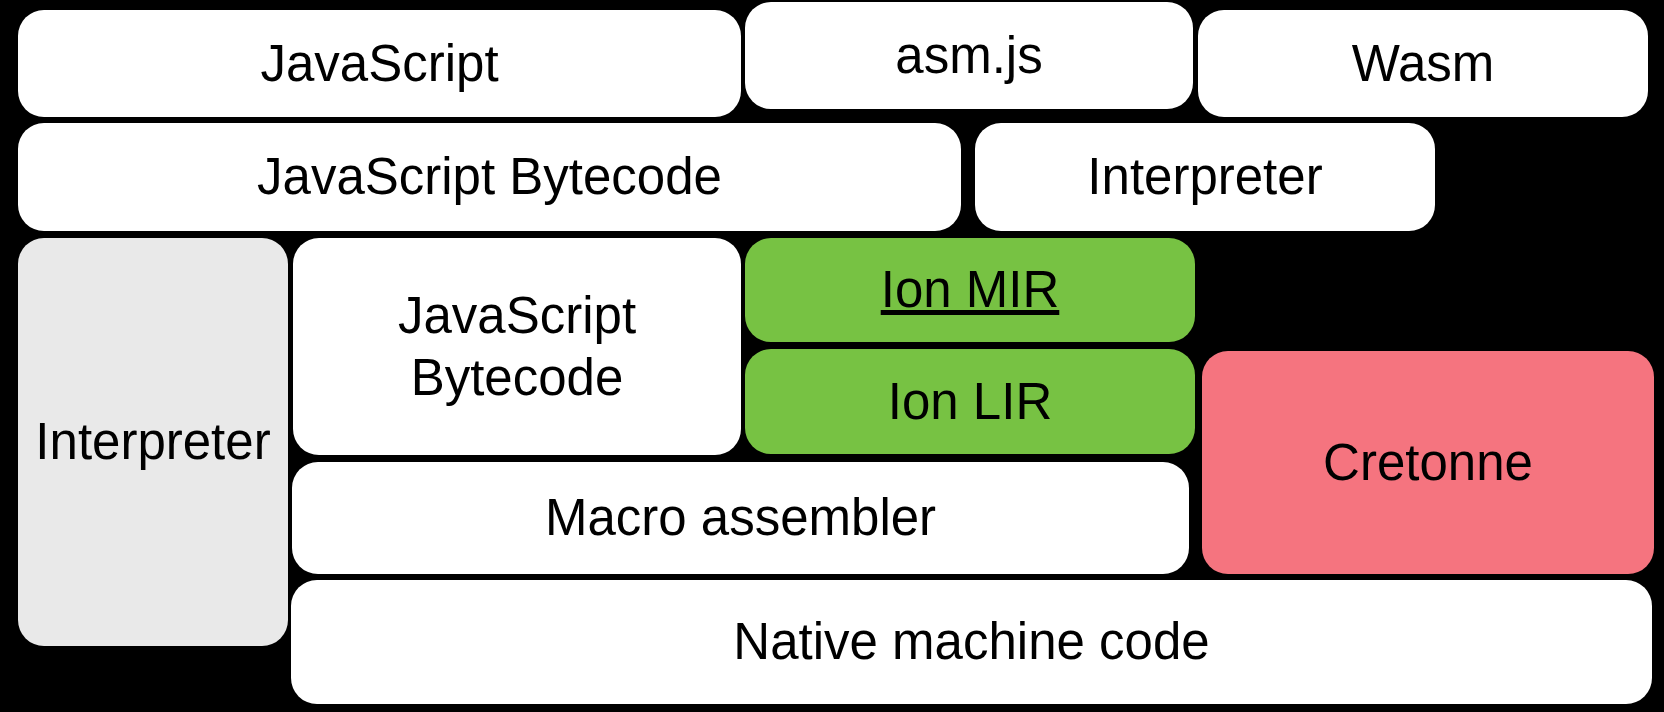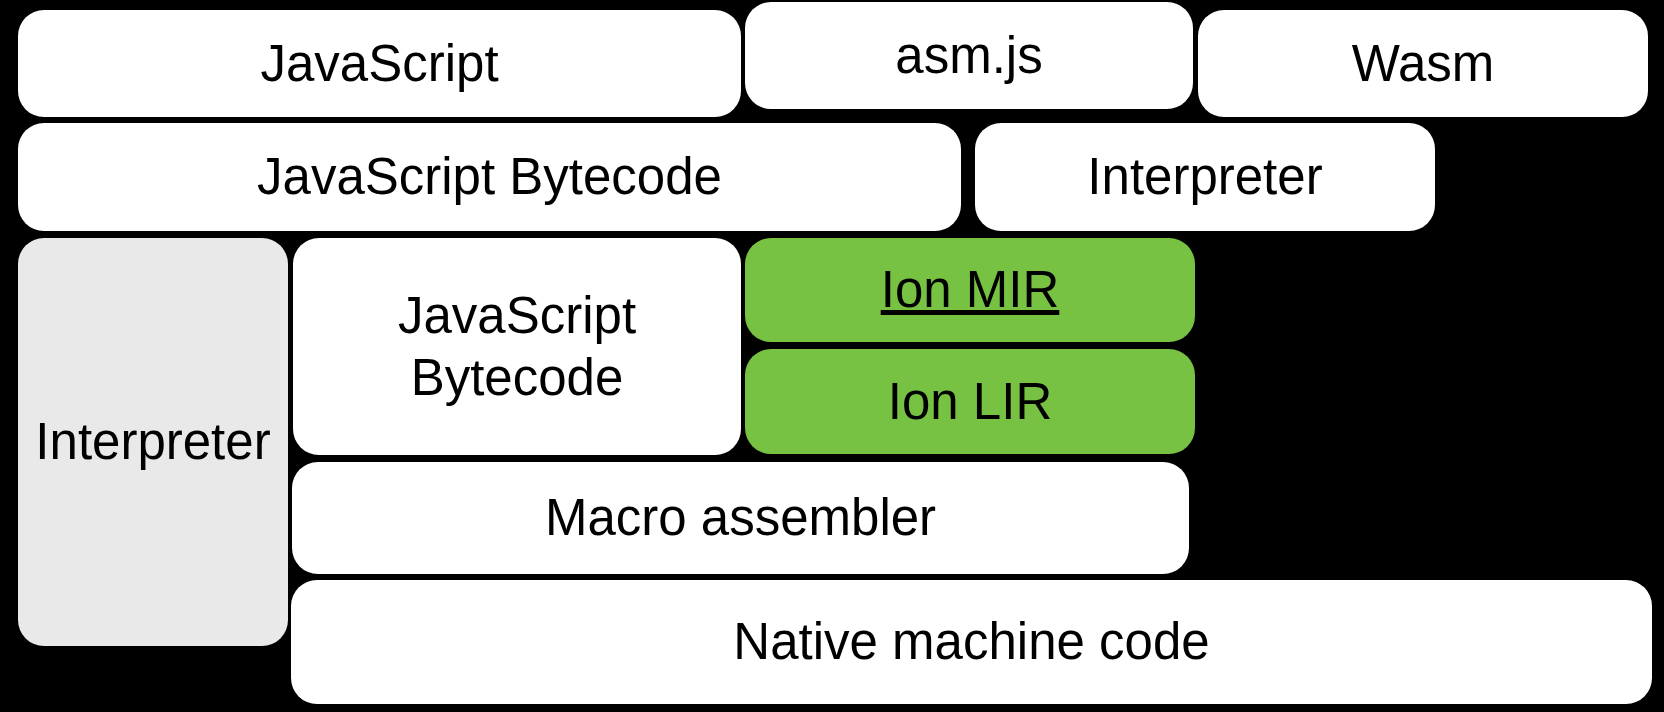--- a/index.html
+++ b/index.html
@@ -98,20 +98,23 @@
   </div>
 
   <div class="box green b-ion-mir">
     <span>Ion MIR</span>
   </div>
 
   <div class="box green b-ion-lir">
     <span>Ion LIR</span>
   </div>
 
+  <div class="box pink b-cretonne">
+    <span>Cretonne</span>
+  </div>
 
   <div class="box white b-macro">
     <span>Macro assembler</span>
   </div>
 
   <div class="box white b-native">
     <span>Native machine code</span>
   </div>
 
 </div>

